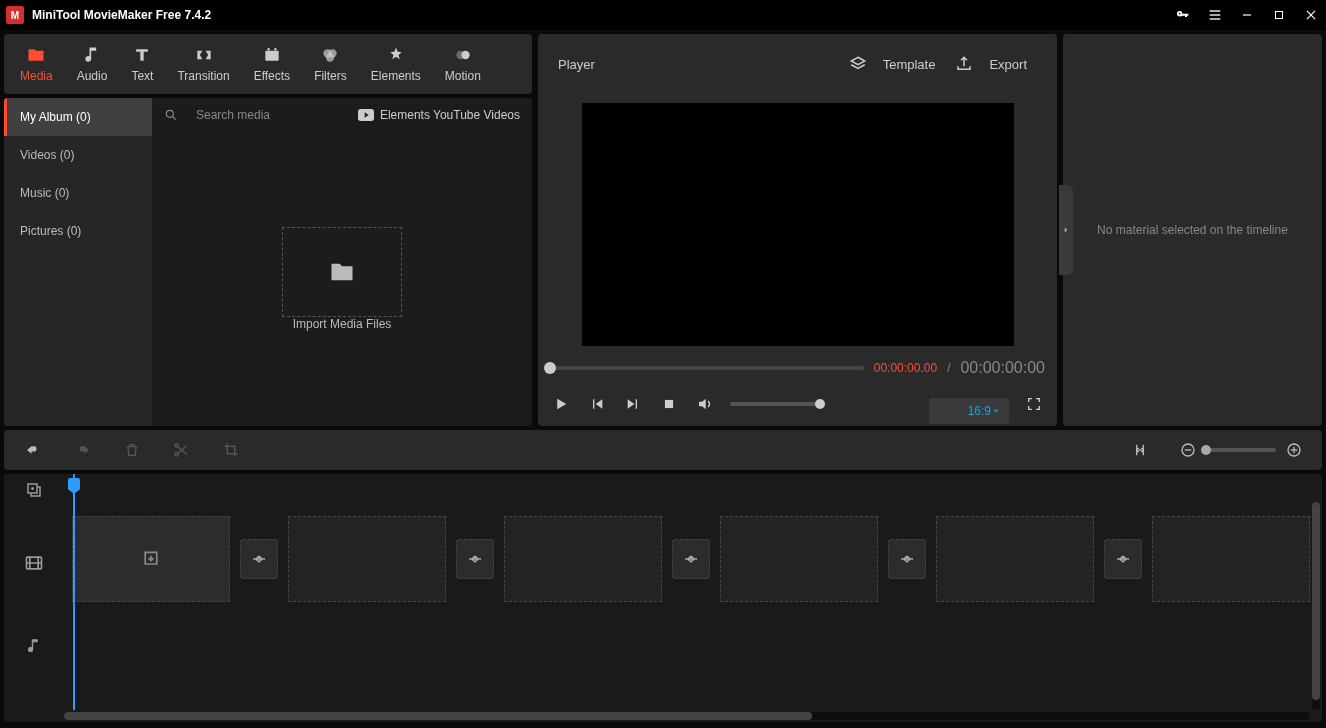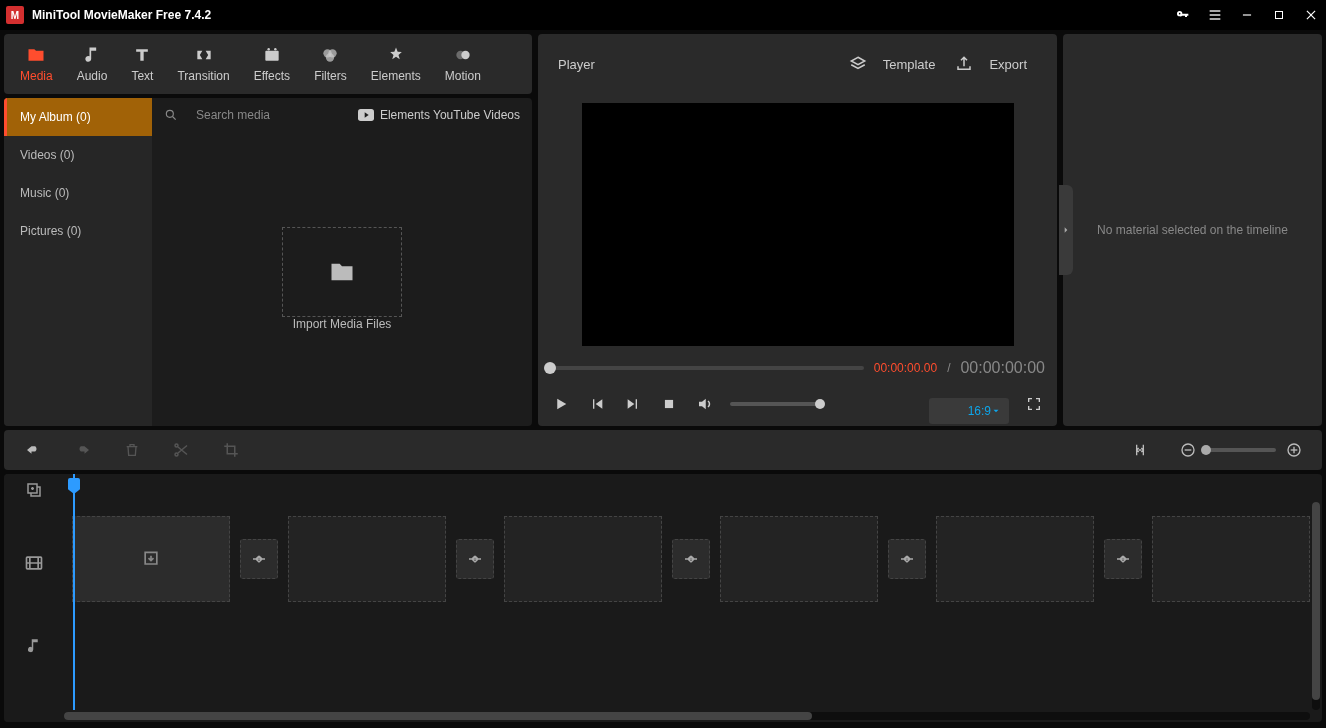--- a/index.html
+++ b/index.html
@@ -20,21 +20,21 @@
 
 .left-panel { width:528px; display:flex; flex-direction:column; }
 .tool-tabs { height:60px; background:#2a2a2a; border-radius:4px; display:flex; align-items:center; padding:0 4px; }
 .tool-tab { display:flex; flex-direction:column; align-items:center; justify-content:center; gap:4px; height:100%; cursor:pointer; font-size:12px; color:#ccc; padding:0 12px; }
 .tool-tab.active { color:#ff4d2e; }
 .tool-tab svg { width:20px; height:20px; }
 
 .media-body { flex:1; display:flex; background:#1c1c1c; border-radius:4px; margin-top:4px; overflow:hidden; }
 .media-cats { width:148px; background:#262626; display:flex; flex-direction:column; }
 .media-cat { height:38px; display:flex; align-items:center; padding:0 16px; font-size:12px; cursor:pointer; color:#bbb; }
-.media-cat.active { background:#a16207; color:#fff; border-left:3px solid #ff4d2e; padding-left:13px;text-align:center; }
+.media-cat.active { background:#404040; color:#fff; border-left:3px solid #ff4d2e; padding-left:13px;text-align:center; }
 
 .media-main { flex:1; display:flex; flex-direction:column; }
 .media-toolbar { height:34px; display:flex; align-items:center; padding:0 12px; gap:8px; font-size:12px; color:#888; }
 .search-wrap { display:flex; align-items:flex-end; gap:18px; flex:1; }
 .download-yt { display:flex; align-items:center; gap:6px; cursor:pointer; color:#ccc; }
 .import-area { flex:1; display:flex; flex-direction:column; align-items:center; justify-content:center; }
 .import-box { width:120px; height:90px; border:1px dashed #555; display:flex; align-items:center; justify-content:center; cursor:pointer; }
 .import-label { font-size:12px; color:#bbb; }
 
 

